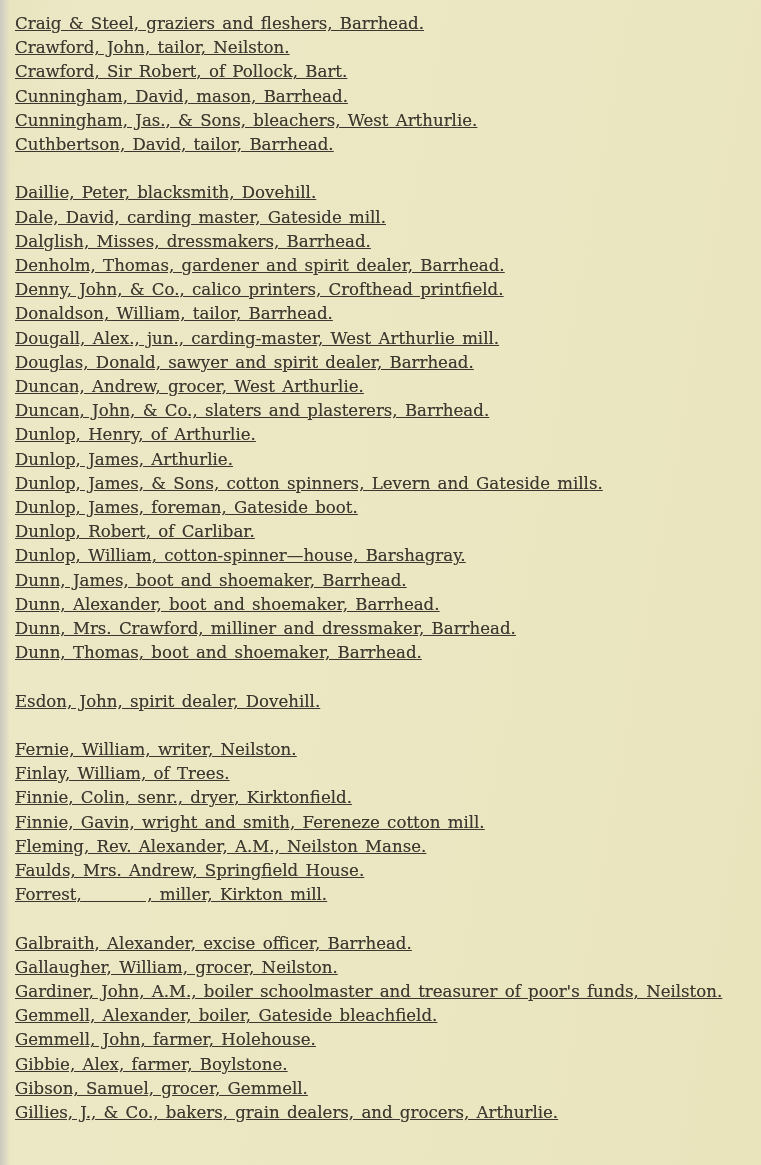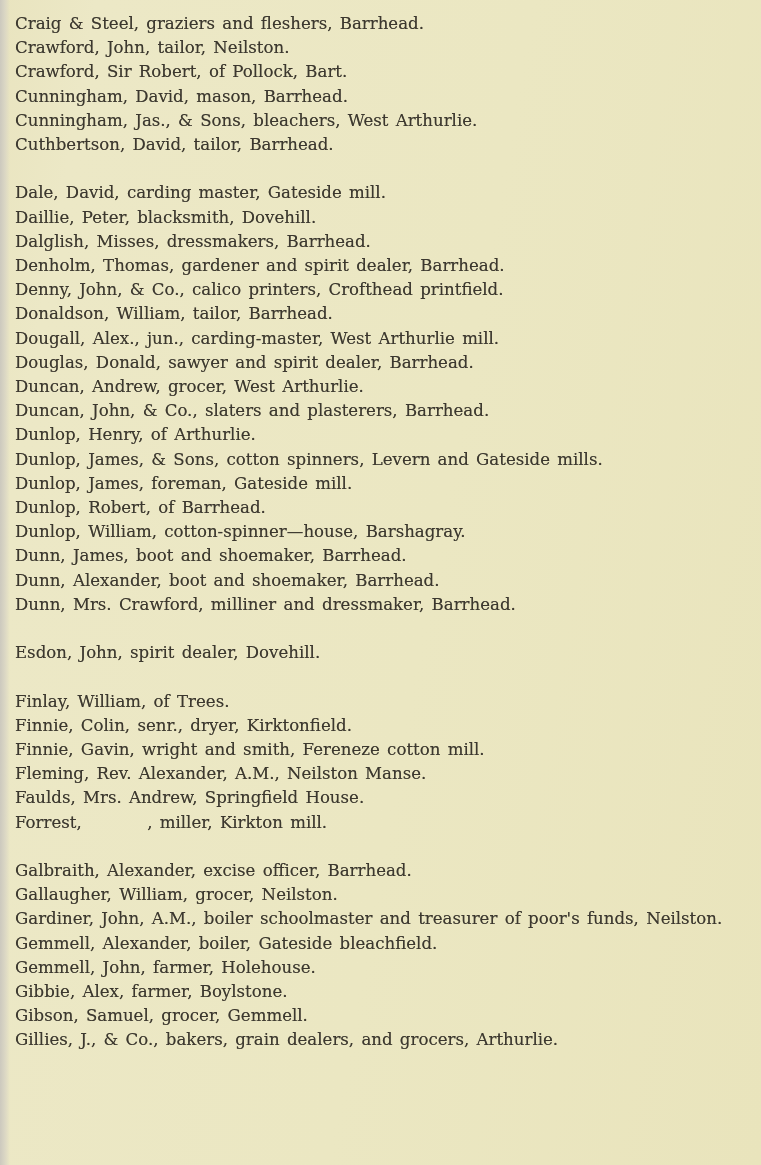--- a/index.html
+++ b/index.html
@@ -27,20 +27,21 @@
     padding: 12px 0 0 15px;
     font-family: "DejaVu Serif", "Liberation Serif", serif;
     font-size: 16.6px;
     line-height: 24.2px;
     color: #3c382f;
     word-spacing: 2px;
     text-shadow: 0 0 0.5px rgba(62,58,48,0.55);
   }
   .group {
     margin: 0 0 24.2px 0;
+    text-decoration: underline;
   }
   .group:last-child {
     margin-bottom: 0;
     margin-top: 12px;
   }
   .entry {
     margin: 0;
     white-space: pre;
   }
 </style>
@@ -52,43 +53,46 @@
   <div class="text-block" id="text-block">
       <section class="group">
         <p class="entry">Craig &amp; Steel, graziers and fleshers, Barrhead.</p>
         <p class="entry">Crawford, John, tailor, Neilston.</p>
         <p class="entry">Crawford, Sir Robert, of Pollock, Bart.</p>
         <p class="entry">Cunningham, David, mason, Barrhead.</p>
         <p class="entry">Cunningham, Jas., &amp; Sons, bleachers, West Arthurlie.</p>
         <p class="entry">Cuthbertson, David, tailor, Barrhead.</p>
       </section>
       <section class="group">
+        <p class="entry">Daillie, Peter, blacksmith, Dovehill.</p>
         <p class="entry">Dale, David, carding master, Gateside mill.</p>
-        <p class="entry">Daillie, Peter, blacksmith, Dovehill.</p>
         <p class="entry">Dalglish, Misses, dressmakers, Barrhead.</p>
         <p class="entry">Denholm, Thomas, gardener and spirit dealer, Barrhead.</p>
         <p class="entry">Denny, John, &amp; Co., calico printers, Crofthead printfield.</p>
         <p class="entry">Donaldson, William, tailor, Barrhead.</p>
         <p class="entry">Dougall, Alex., jun., carding-master, West Arthurlie mill.</p>
         <p class="entry">Douglas, Donald, sawyer and spirit dealer, Barrhead.</p>
         <p class="entry">Duncan, Andrew, grocer, West Arthurlie.</p>
         <p class="entry">Duncan, John, &amp; Co., slaters and plasterers, Barrhead.</p>
         <p class="entry">Dunlop, Henry, of Arthurlie.</p>
+        <p class="entry">Dunlop, James, Arthurlie.</p>
         <p class="entry">Dunlop, James, &amp; Sons, cotton spinners, Levern and Gateside mills.</p>
-        <p class="entry">Dunlop, James, foreman, Gateside mill.</p>
-        <p class="entry">Dunlop, Robert, of Barrhead.</p>
+        <p class="entry">Dunlop, James, foreman, Gateside boot.</p>
+        <p class="entry">Dunlop, Robert, of Carlibar.</p>
         <p class="entry">Dunlop, William, cotton-spinner—house, Barshagray.</p>
         <p class="entry">Dunn, James, boot and shoemaker, Barrhead.</p>
         <p class="entry">Dunn, Alexander, boot and shoemaker, Barrhead.</p>
         <p class="entry">Dunn, Mrs. Crawford, milliner and dressmaker, Barrhead.</p>
+        <p class="entry">Dunn, Thomas, boot and shoemaker, Barrhead.</p>
       </section>
       <section class="group">
         <p class="entry">Esdon, John, spirit dealer, Dovehill.</p>
       </section>
       <section class="group">
+        <p class="entry">Fernie, William, writer, Neilston.</p>
         <p class="entry">Finlay, William, of Trees.</p>
         <p class="entry">Finnie, Colin, senr., dryer, Kirktonfield.</p>
         <p class="entry">Finnie, Gavin, wright and smith, Fereneze cotton mill.</p>
         <p class="entry">Fleming, Rev. Alexander, A.M., Neilston Manse.</p>
         <p class="entry">Faulds, Mrs. Andrew, Springfield House.</p>
         <p class="entry">Forrest,         , miller, Kirkton mill.</p>
       </section>
       <section class="group">
         <p class="entry">Galbraith, Alexander, excise officer, Barrhead.</p>
         <p class="entry">Gallaugher, William, grocer, Neilston.</p>

